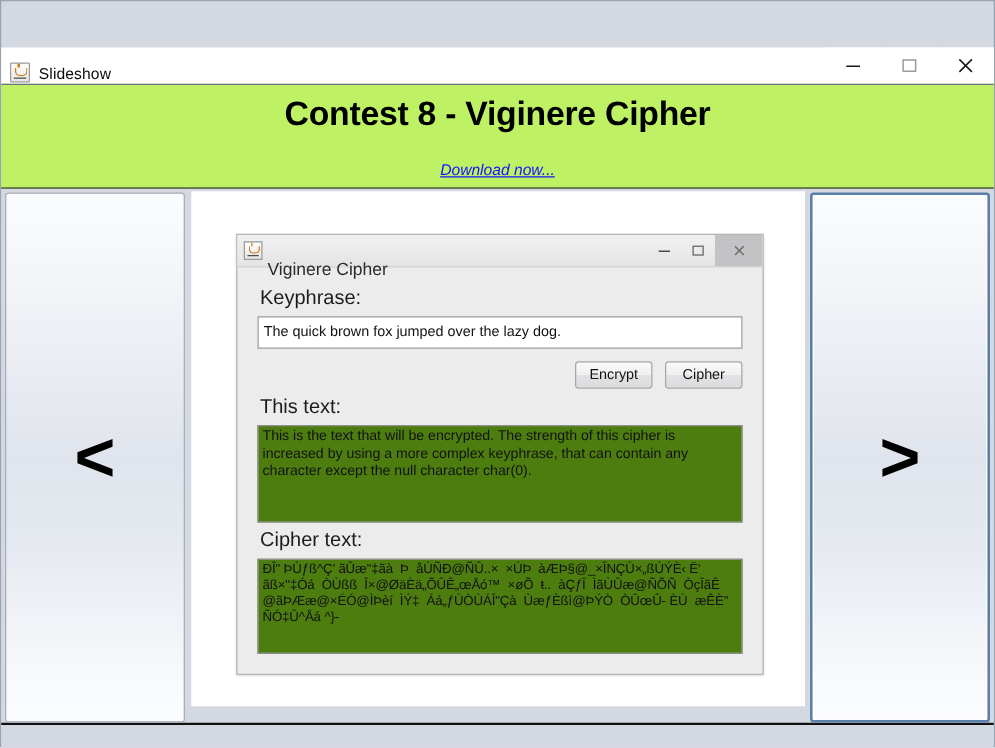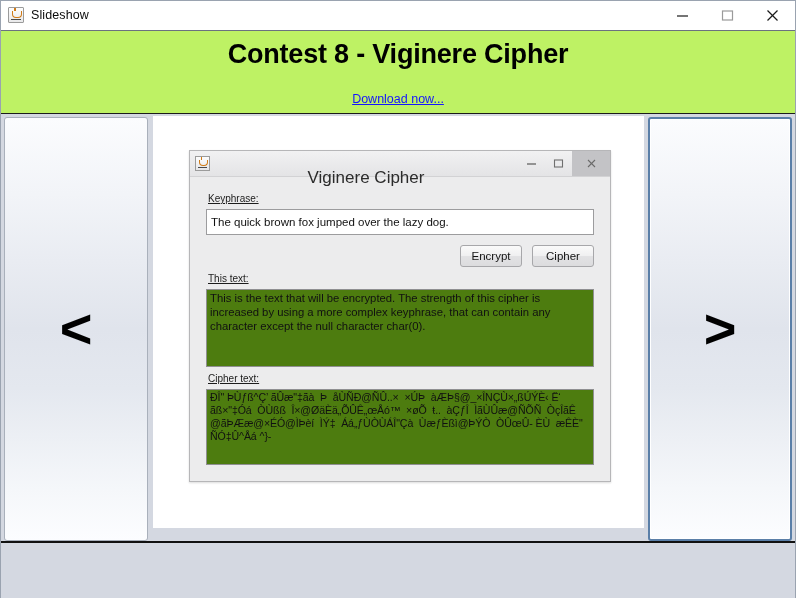--- a/index.html
+++ b/index.html
@@ -19,23 +19,24 @@
     background: #d4d8e1;
     border: 1px solid #9aa3b0;
     display: flex;
     flex-direction: column;
   }
   
   .titlebar {
     height: 28px;
     background: #ffffff;
     display: flex;
-    align-items: center;
+    align-items: flex-end;
     flex: none;
     border-bottom: 1px solid #ffffff;
+    margin-top: 37px;
   }
   .tb-icon {
     width: 16px; height: 16px;
     margin-left: 7px; margin-right: 7px;
     position: relative;
     background: linear-gradient(#fdfdfd, #e9e9ea);
     border: 1px solid #9b9b9b;
     box-sizing: border-box;
     border-radius: 1px;
     flex: none;
@@ -92,20 +93,21 @@
     font-weight: bold;
     color: #000000;
     letter-spacing: -0.2px;
   }
   .banner .dl {
     margin-top: 22px;
     font-size: 12.5px;
     color: #1414ff;
     text-decoration: underline;
     cursor: pointer;
+    font-style: italic;
   }
   
   .body-row {
     flex: 1 1 auto;
     display: flex;
     align-items: flex-start;
     background: #d4d8e1;
     position: relative;
   }
   .navbtn {
@@ -180,38 +182,36 @@
   .jd-icon .saucer {
     position: absolute; left: 2px; bottom: 2px;
     width: 9px; height: 1.3px; background: #4a4a4a;
   }
   .jd-icon .steam {
     position: absolute; left: 5px; top: 0;
     width: 1.3px; height: 3px; background: #d07b17;
   }
   .jd-caption {
     flex: 1 1 auto;
-    text-align: center;
-    font-size: 17px;
+    font-size: 14px;
     color: #2b2b2b;
     padding-left: 4px;
     margin-top: 28px;
   }
   .jd-ctrls { display: flex; flex: none; height: 25px; }
   .jd-btn {
     width: 27px; height: 25px;
     display: flex; align-items: center; justify-content: center;
   }
   .jd-btn.close { background: #c3c3c6; width: 38px; }
   .jd-body { padding: 10px 16px 16px 16px; }
   .jd-label {
-    font-size: 10px;
+    font-size: 16px;
     color: #1c1c1c;
     margin: 6px 0 5px 2px;
-    text-decoration: underline;
   }
   .jd-input {
     width: 100%;
     box-sizing: border-box;
     height: 21px;
     background: #ffffff;
     border: 1px solid #9c9c9e;
     font-size: 11.5px;
     color: #111111;
     padding: 12px 4px;

